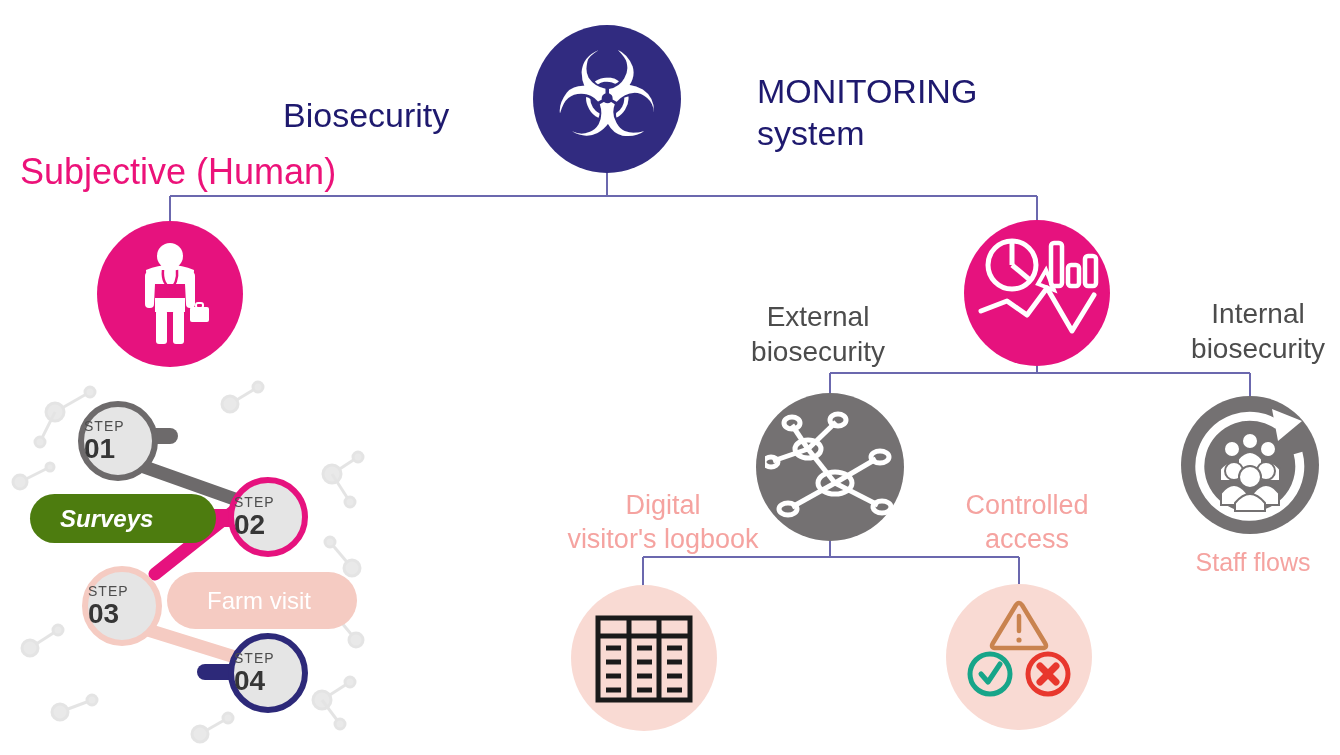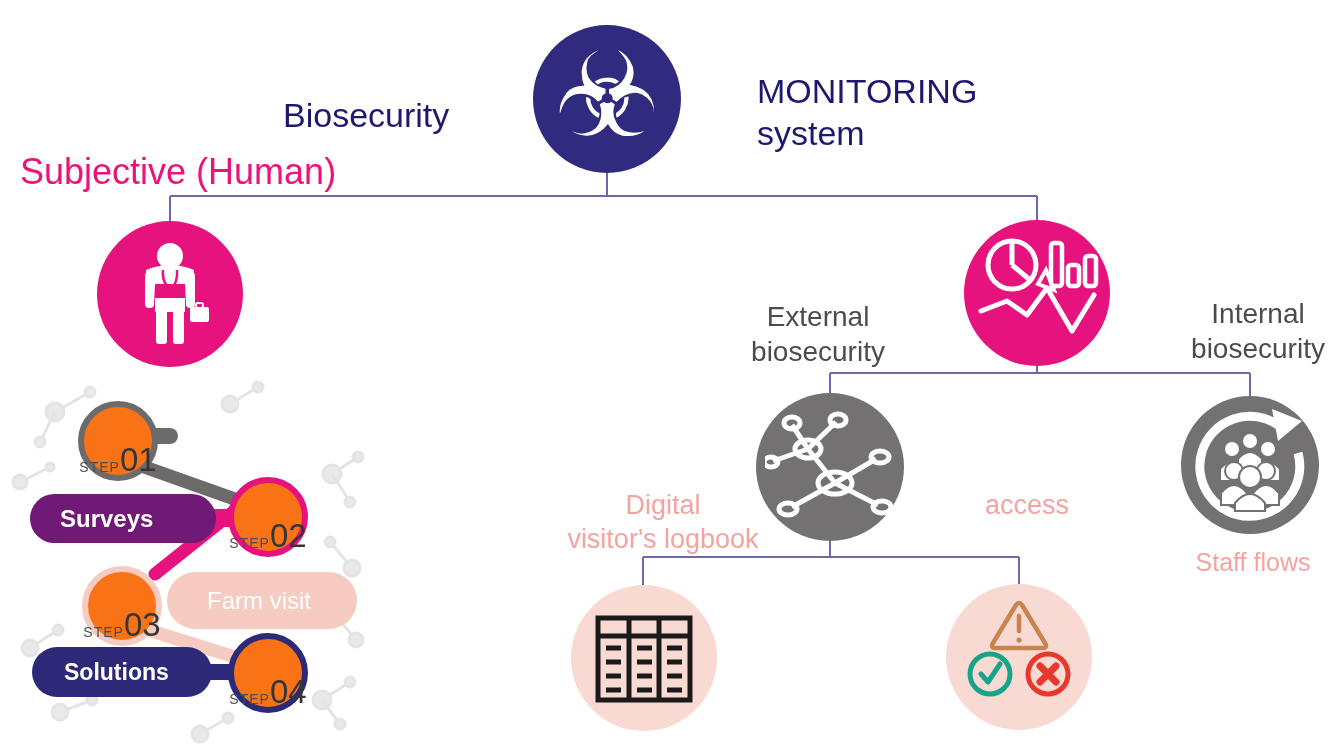--- a/index.html
+++ b/index.html
@@ -17,34 +17,34 @@
   .salmon-label{color:#F5A3A0;font-size:27px;font-weight:400;text-align:center;line-height:34px;}
   
   .node{border-radius:50%;display:flex;align-items:center;justify-content:center;}
   .root-node{background:#312B80;width:148px;height:148px;}
   .pink-node{background:#E6127E;width:146px;height:146px;}
   .gray-node{background:#747172;width:148px;height:148px;}
   .lightpink-node{background:#F9DAD3;width:146px;height:146px;}
   .biohazard-glyph{font-family:"DejaVu Sans",sans-serif;color:#fff;font-size:118px;line-height:1;transform:translateY(-4px);}
   
   .step-circle{
-    position:absolute;width:68px;height:68px;border-radius:50%;background:#f97316;
-    display:flex;flex-direction:row;align-items:flex-end;justify-content:center;z-index:3;
+    position:absolute;width:68px;height:68px;border-radius:50%;background:#e5e5e5;
+    display:flex;flex-direction:column;align-items:flex-start;justify-content:center;z-index:3;
   }
   .step-word{font-size:14px;color:#4D4D4D;letter-spacing:1px;line-height:15px;}
-  .step-number{font-size:33px;font-weight:400;color:#363636;line-height:30px;}
+  .step-number{font-size:28px;font-weight:700;color:#363636;line-height:30px;}
   .ring-gray{border:6px solid #6D6A6B;}
   .ring-pink{border:6px solid #E6127E;}
   .ring-salmon{border:6px solid #F5CBC2;}
   .ring-navy{border:6px solid #2D2979;}
   .pill{position:absolute;display:flex;align-items:center;color:#fff;z-index:2;}
   .pill-info{left:162px;top:389px;width:190px;height:58px;border-radius:29px;background:#6D6A6B;
     font-size:21px;font-weight:700;line-height:23px;padding-left:28px;box-sizing:border-box;}
-  .pill-surveys{left:30px;top:482px;width:186px;height:49px;border-radius:25px;background:#701a75;
-    font-size:24px;font-weight:700;padding-left:30px;box-sizing:border-box;}
+  .pill-surveys{left:30px;top:482px;width:186px;height:49px;border-radius:25px;background:#4d7c0f;
+    font-size:24px;font-weight:700;padding-left:30px;box-sizing:border-box;font-style:italic;}
   .pill-farm{left:167px;top:560px;width:190px;height:57px;border-radius:29px;background:#F5CBC2;
     font-size:24px;font-weight:400;padding-left:40px;box-sizing:border-box;}
   .pill-solutions{left:32px;top:635px;width:180px;height:50px;border-radius:25px;background:#2D2979;
     font-size:23px;font-weight:700;padding-left:32px;box-sizing:border-box;}
 </style>
 </head>
 <body>
 
 <div id="canvas">
 
@@ -181,23 +181,20 @@
   </div>
 
   <div class="pill pill-farm">
     <span>Farm visit</span>
   </div>
   <div class="step-circle ring-salmon" style="left:82px;top:554px">
     <span class="step-word">STEP</span>
     <span class="step-number">03</span>
   </div>
 
-  <div class="pill pill-solutions">
-    <span>Solutions</span>
-  </div>
   <div class="step-circle ring-navy" style="left:228px;top:621px">
     <span class="step-word">STEP</span>
     <span class="step-number">04</span>
   </div>
 
   <div class="abs node pink-node" style="left:964px;top:208px;z-index:1">
     <svg width="126" height="126" viewBox="-63 -63 126 126">
       <g stroke="#ffffff" stroke-width="5" fill="none">
         <circle cx="-25" cy="-28" r="24"></circle>
         <line x1="-25" y1="-28" x2="-25" y2="-52"></line>
@@ -265,20 +262,21 @@
     </svg>
   </div>
 
   <div class="abs salmon-label" style="left:1163px;top:533px;width:180px;font-size:25px;z-index:1">Staff flows</div>
 
   <div class="abs salmon-label" style="left:553px;top:476px;width:220px;z-index:1">
     <div>Digital</div>
     <div>visitor's logbook</div>
   </div>
   <div class="abs salmon-label" style="left:917px;top:476px;width:220px;z-index:1">
+    <div>Controlled</div>
     <div>access</div>
   </div>
 
   <div class="abs node lightpink-node" style="left:571px;top:573px;z-index:1">
     <svg width="110" height="110" viewBox="-55 -55 110 110">
       <g stroke="#1a1a1a" stroke-width="5" fill="none">
         <rect x="-46" y="-40" width="92" height="82"></rect>
         <line x1="-46" y1="-22" x2="46" y2="-22"></line>
         <line x1="-15" y1="-40" x2="-15" y2="42"></line>
         <line x1="15" y1="-40" x2="15" y2="42"></line>

